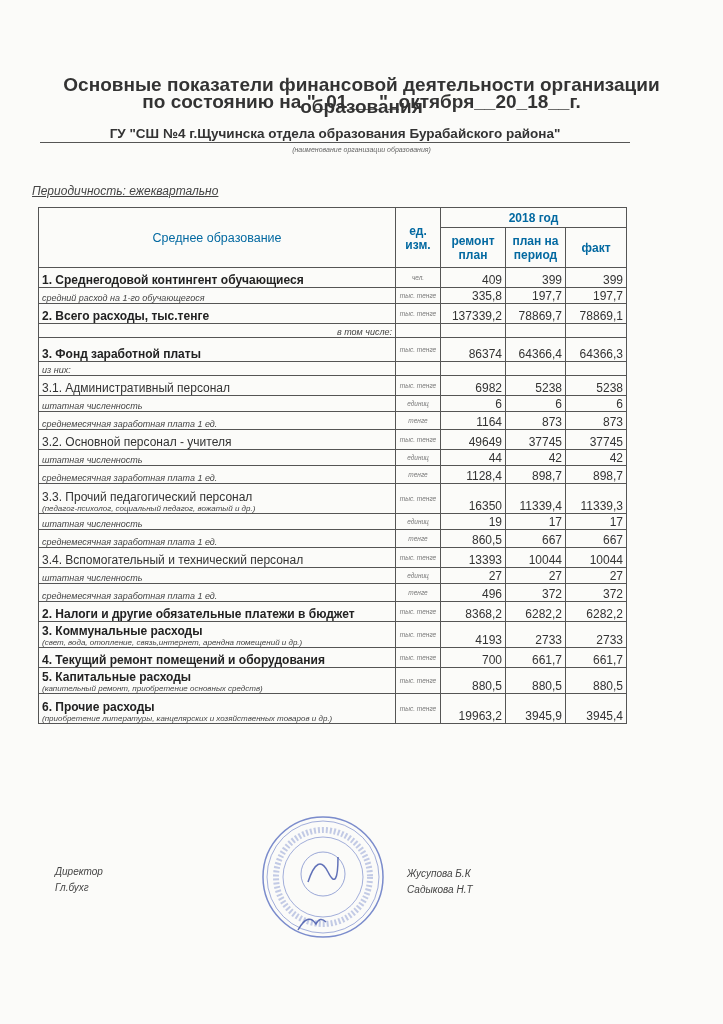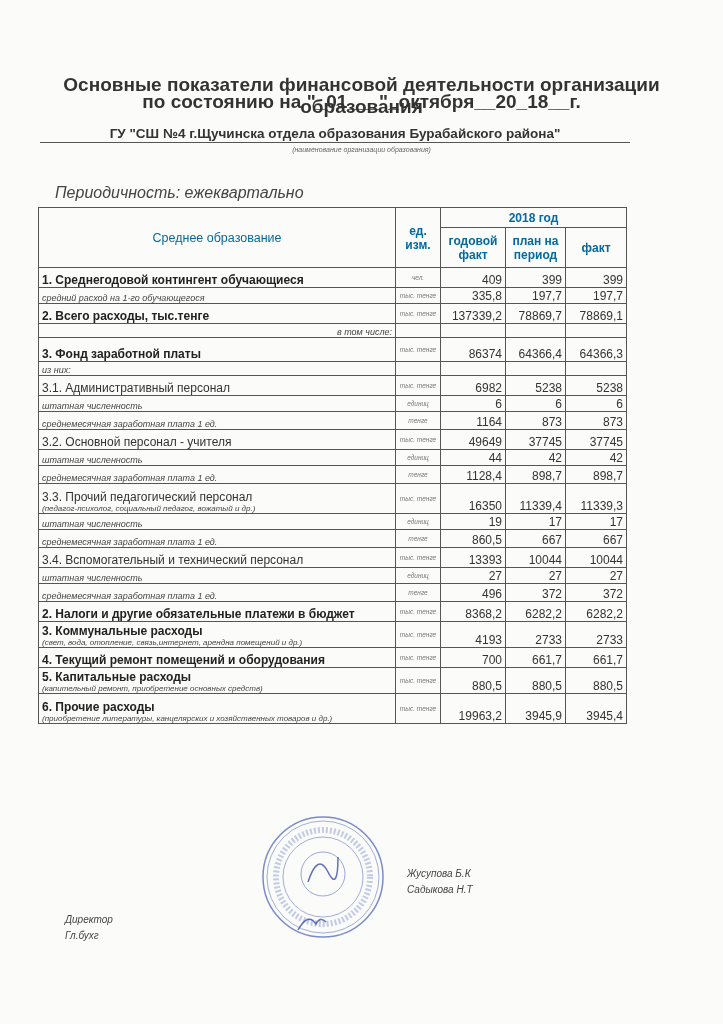--- a/index.html
+++ b/index.html
@@ -6,39 +6,39 @@
   body {
     width: 723px; height: 1024px; background: #fbfbf9; position: relative;
     font-family: "Liberation Sans", sans-serif; color: #2a2a2a; overflow: hidden;
   }
   .title { position: absolute; left: 0; width: 723px; text-align: center; font-weight: bold; font-size: 19px; color: #333; }
   #t1 { top: 74px; }
   #t2 { top: 91px; }
   #org { position: absolute; left: 40px; width: 590px; top: 126px; text-align: center; font-weight: bold; font-size: 13.5px; color: #333;
          border-bottom: 1px solid #555; padding-bottom: 1px; }
   #org-caption { position: absolute; left: 0; width: 723px; top: 146px; text-align: center; font-size: 7px; font-style: italic; color: #666; }
-  #periodicity { position: absolute; left: 55px; top: 184px; font-size: 16px; font-style: italic; color: #444; }
+  #periodicity { position: absolute; left: 32px; top: 184px; font-size: 12px; font-style: italic; text-decoration: underline; color: #444; }
 
   table { position: absolute; left: 38px; top: 207px; border-collapse: collapse; width: 588px; table-layout: fixed; }
   td, th { border: 1px solid #555; padding: 0 3px; font-size: 11px; vertical-align: bottom; }
   col.c-label { width: 357px; }
   col.c-unit { width: 45px; }
   col.c-v1 { width: 65px; }
   col.c-v2 { width: 60px; }
   col.c-v3 { width: 61px; }
   th { font-weight: bold; font-size: 12px; text-align: center; vertical-align: middle; color: #0369a1; }
   .hdr-main { font-weight: normal; font-size: 12.5px; }
   .unit { font-style: italic; font-size: 6.5px; text-align: center; color: #777; line-height: 8px; vertical-align: middle; }
   .num { text-align: right; font-size: 12px; color: #333; }
   .lbl-bold { font-weight: bold; font-size: 12px; color: #222; }
   .lbl-normal { font-size: 12px; color: #333; }
   .lbl-italic { font-style: italic; font-size: 9px; color: #444; }
   .sub { display: block; font-style: italic; font-size: 8px; font-weight: normal; color: #444; }
 
-  #sig-left { position: absolute; left: 65px; top: 864px; font-style: italic; font-size: 10px; line-height: 16px; color: #444; margin-top: 48px; }
+  #sig-left { position: absolute; left: 55px; top: 864px; font-style: italic; font-size: 10px; line-height: 16px; color: #444; }
   #sig-right { position: absolute; left: 407px; top: 866px; font-style: italic; font-size: 10px; line-height: 16px; color: #444; }
   #stamp { position: absolute; left: 258px; top: 812px; width: 130px; height: 130px; }
 </style>
 </head>
 <body>
 
 <div class="title" id="t1">Основные показатели финансовой деятельности организации образования</div>
 <div class="title" id="t2">по состоянию на "_01___"_октября__20_18__г.</div>
 <div id="org">ГУ "СШ №4 г.Щучинска отдела образования Бурабайского района"</div>
 <div id="org-caption">(наименование организации образования)</div>
@@ -52,21 +52,21 @@
       <col class="c-v2">
       <col class="c-v3">
   </colgroup>
   <thead>
     <tr style="height:20px;">
       <th rowspan="2" class="hdr-main">Среднее образование</th>
       <th rowspan="2" style="font-size:12px;">ед. изм.</th>
       <th colspan="3">2018 год</th>
     </tr>
     <tr style="height:40px;">
-      <th>годовой факт</th>
+      <th>ремонт план</th>
       <th>план на период</th>
       <th>факт</th>
     </tr>
   </thead>
   <tbody id="tbody">
       <tr style="height: 20px;">
         <td><span class="lbl-bold">1. Среднегодовой контингент обучающиеся</span></td>
         <td class="unit">чел.</td>
         <td class="num">409</td>
         <td class="num">399</td>

